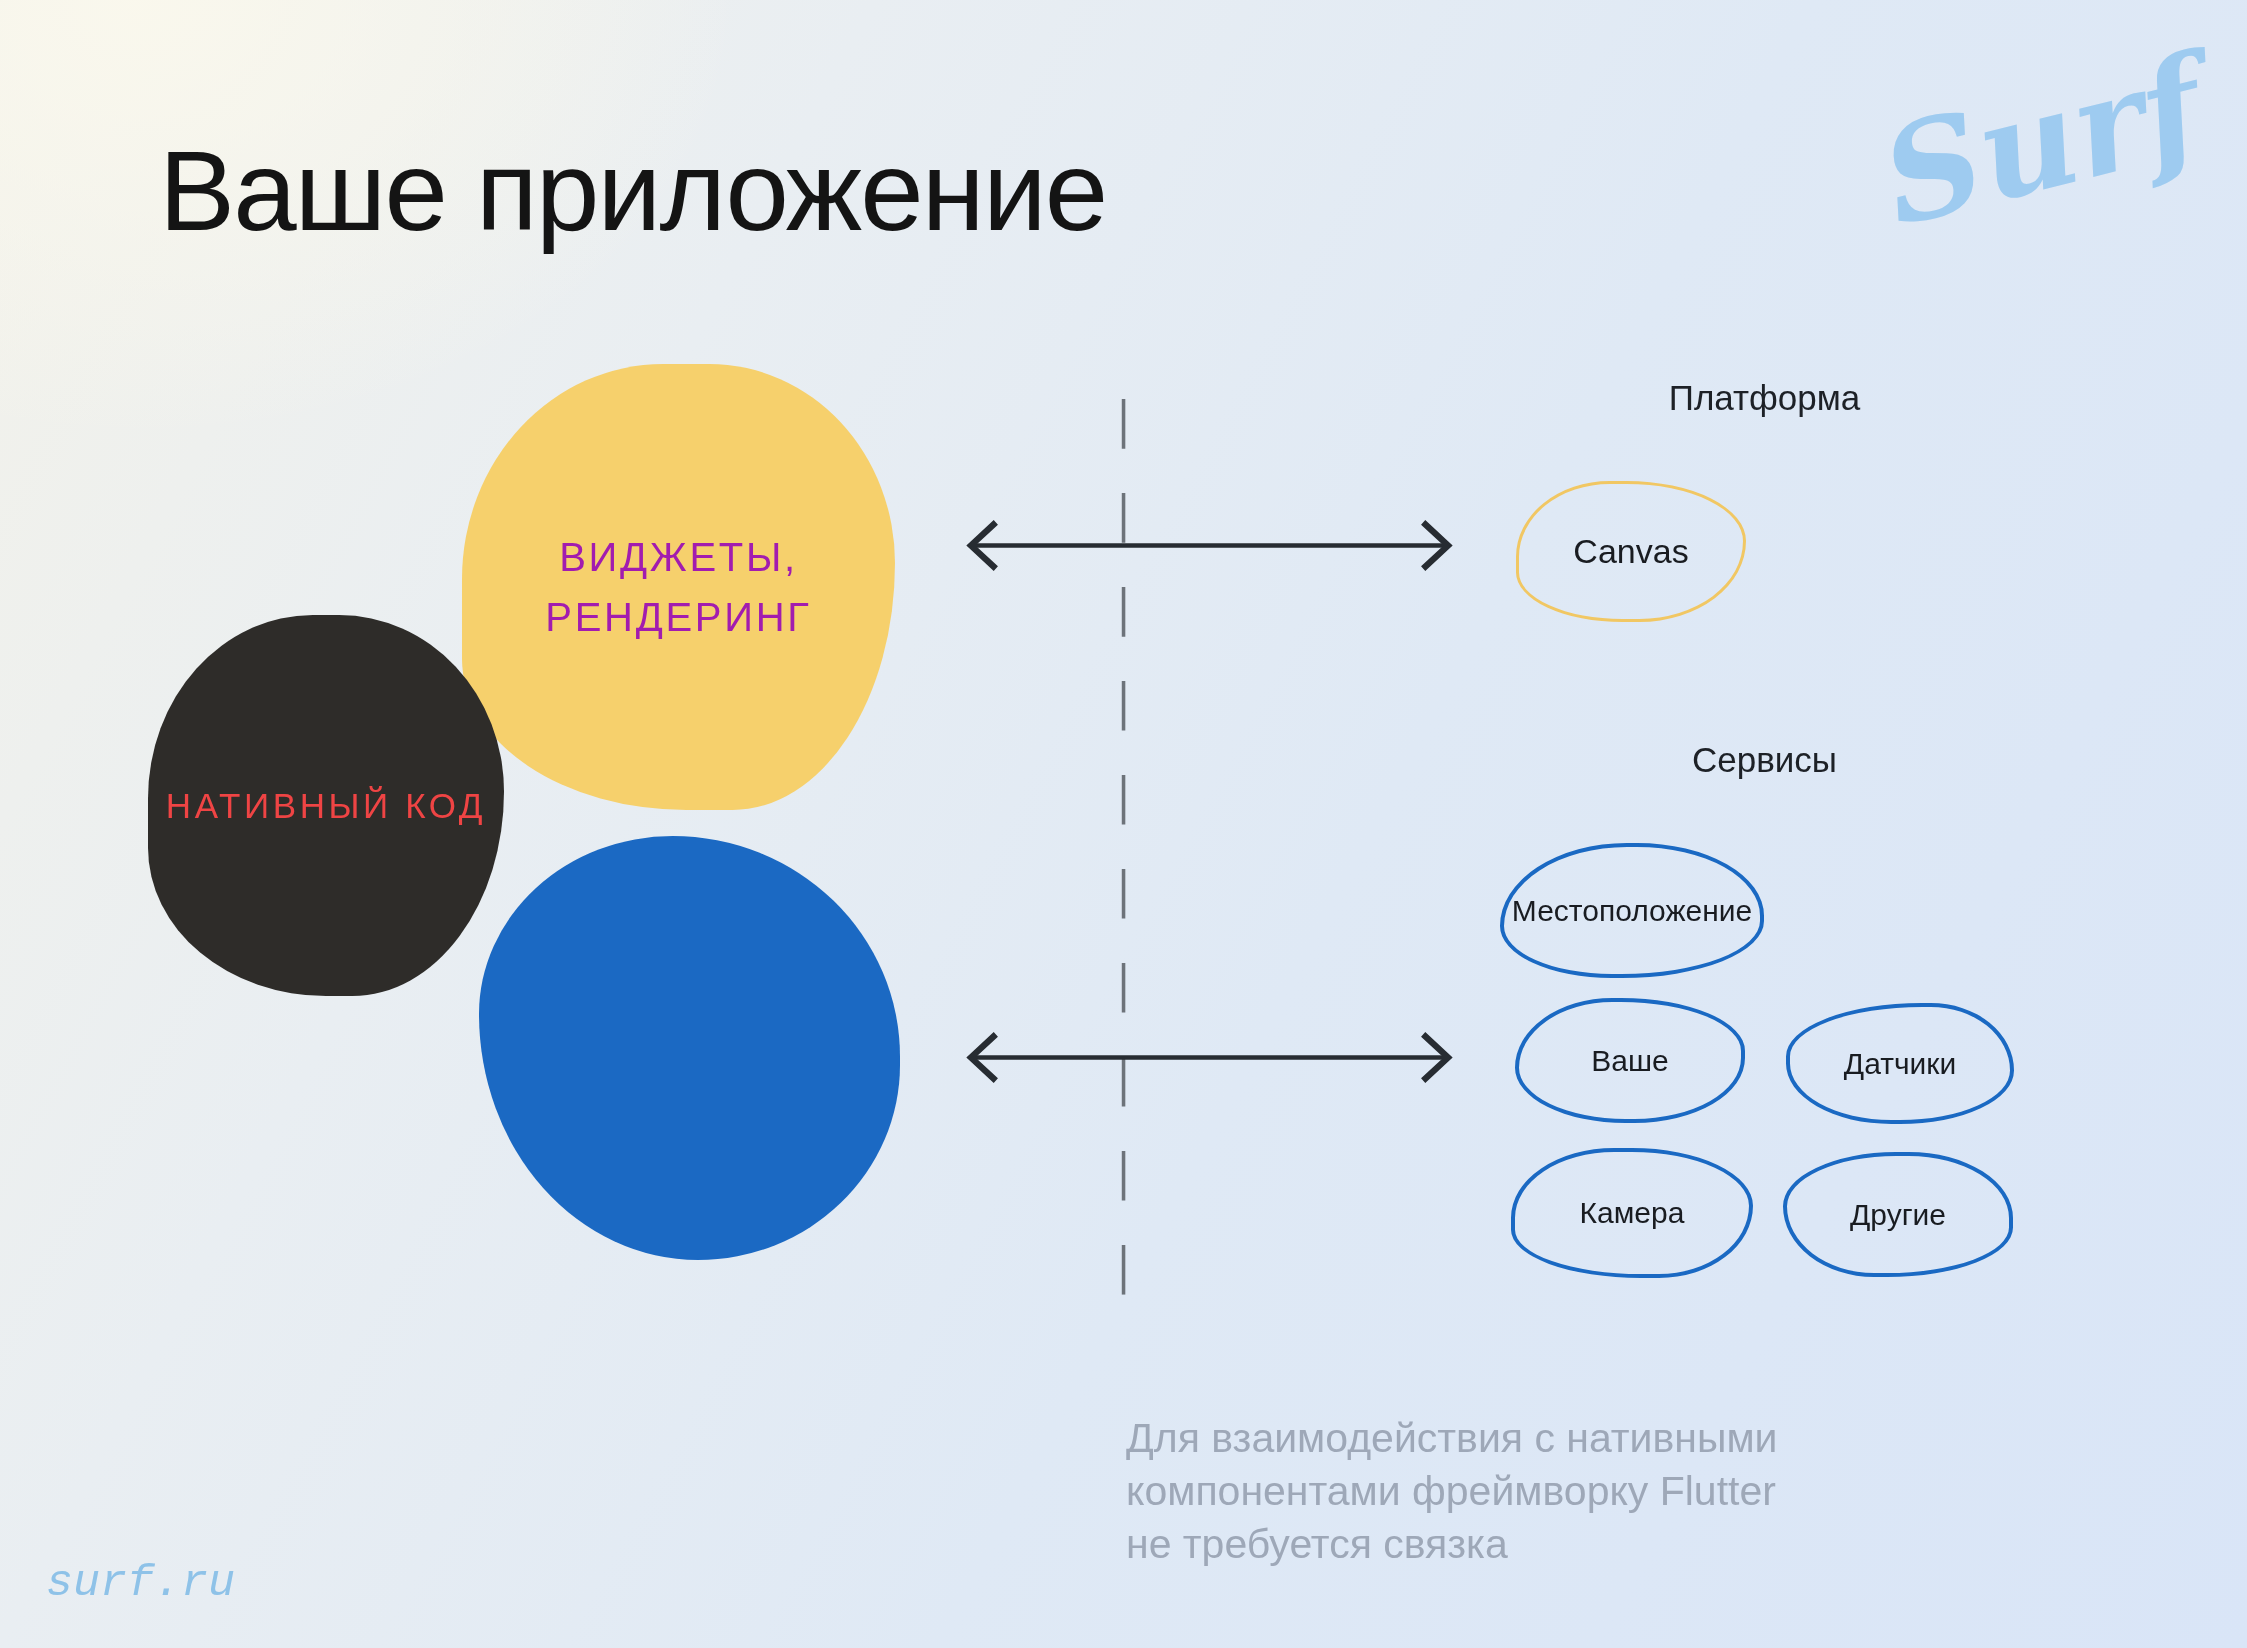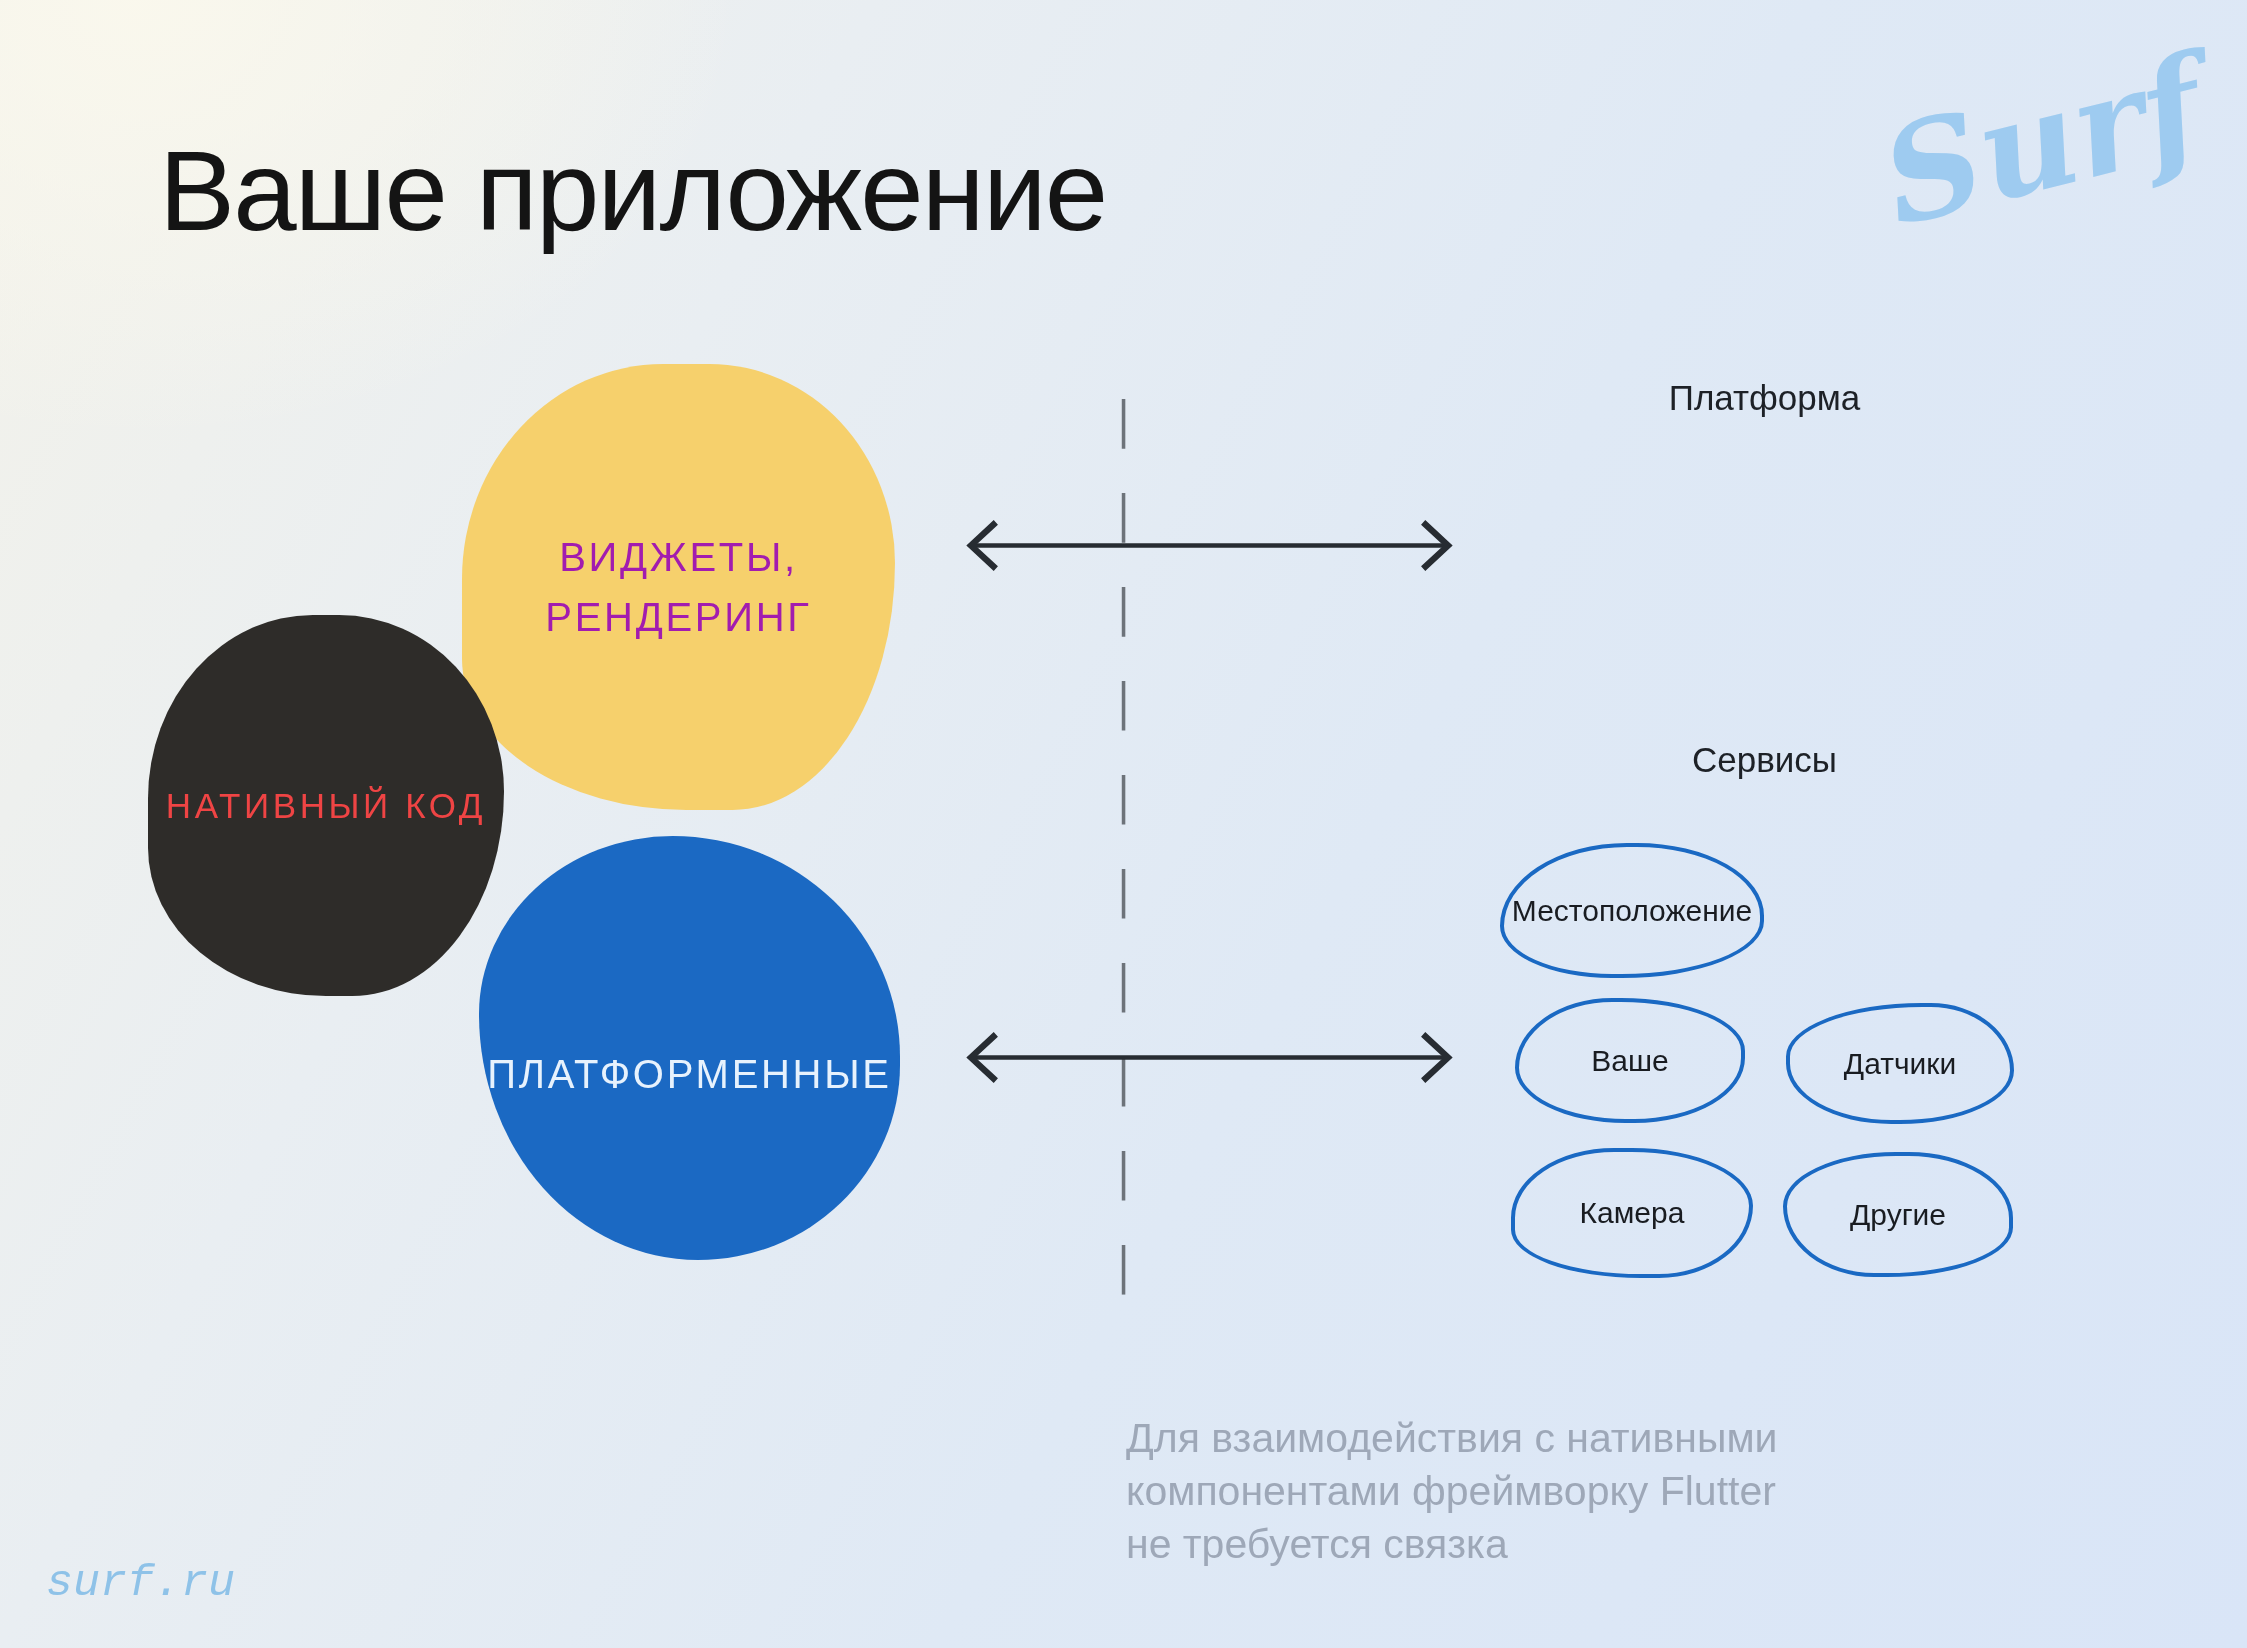--- a/index.html
+++ b/index.html
@@ -143,21 +143,20 @@
     <span>ВИДЖЕТЫ,</span>
     <span>РЕНДЕРИНГ</span>
   </div>
 
   <div class="blob blob-native">
     <span>НАТИВНЫЙ КОД</span>
   </div>
 
   <div class="blob blob-channels">
     <div class="labels">
-      <span>ПЛАТФОРМЕННЫЕ</span>
     </div>
   </div>
 
   <svg class="divider" width="7.1" height="904" viewBox="0 0 8 1015">
     <line x1="4" y1="0" x2="4" y2="1015" stroke="#6d737a" stroke-width="4" stroke-dasharray="56 50"></line>
   </svg>
 
   <svg class="arrow arrow-top" width="495" height="61" viewBox="0 0 556 68">
     <line x1="12" y1="34" x2="544" y2="34" stroke="#272c32" stroke-width="5"></line>
     <polyline points="38,8 10,34 38,60" fill="none" stroke="#272c32" stroke-width="7"></polyline>
@@ -165,20 +164,23 @@
   </svg>
 
   <svg class="arrow arrow-bottom" width="495" height="61" viewBox="0 0 556 68">
     <line x1="12" y1="34" x2="544" y2="34" stroke="#272c32" stroke-width="5"></line>
     <polyline points="38,8 10,34 38,60" fill="none" stroke="#272c32" stroke-width="7"></polyline>
     <polyline points="518,8 546,34 518,60" fill="none" stroke="#272c32" stroke-width="7"></polyline>
   </svg>
 
   <div class="group-heading heading-platform">Платформа</div>
 
+  <div class="oblob oblob-yellow ob-canvas">
+    <span>Canvas</span>
+  </div>
 
   <div class="group-heading heading-services">Сервисы</div>
 
   <div class="oblob oblob-blue ob-location">
     <span>Местоположение</span>
   </div>
   <div class="oblob oblob-blue ob-audio">
     <span>Ваше</span>
   </div>
   <div class="oblob oblob-blue ob-sensors">

